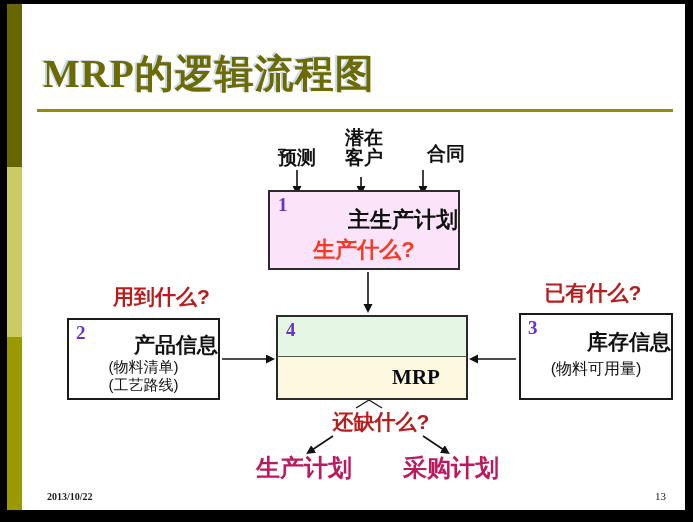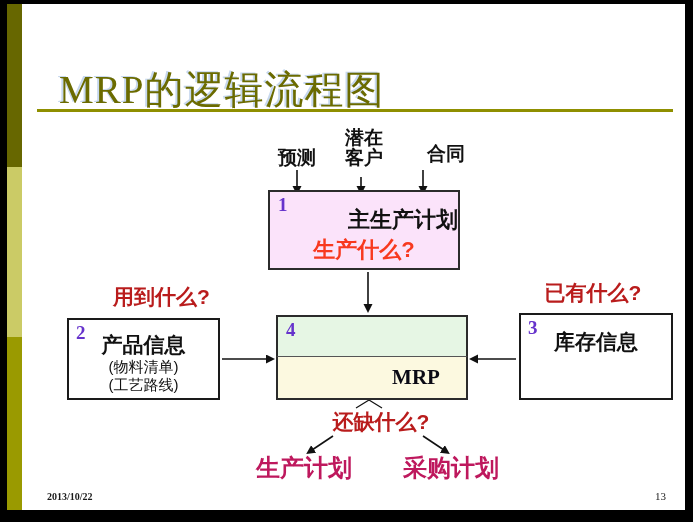--- a/index.html
+++ b/index.html
@@ -14,22 +14,22 @@
   .bd-left   { left:0; top:0; width:7px;  height:522px; }
   .bd-right  { left:685px; top:0; width:8px; height:522px; }
   .bd-bottom { left:0; top:510px; width:693px; height:12px; }
   
   .bar { position:absolute; left:7px; width:15px; }
   .bar-1 { top:4px;   height:163px; background:#676700; }
   .bar-2 { top:167px; height:170px; background:#cbcb66; }
   .bar-3 { top:337px; height:173px; background:#9a9a00; }
   
   .title {
-    position:absolute; left:42px; top:50px; margin:17px;
-    font-family:"Liberation Serif", serif; font-weight:normal;
+    position:absolute; left:42px; top:50px; margin:1px;
+    font-family:"Liberation Serif", serif; font-weight:bold;
     font-size:39px; line-height:46px; color:#6b6b00; letter-spacing:1px;
     text-shadow:-2px -1px 0 #c7d8ee;
   }
   .title-rule { position:absolute; left:37px; top:109px; width:636px; height:3px; background:#8f8f00; }
   
   .input-label { position:absolute; color:#111; font-weight:bold; font-size:19px; line-height:20px; text-align:center; }
   .input-label span { display:block; }
   .red-q { position:absolute; color:#b91c1c; font-weight:bold; font-size:21px; line-height:24px; text-align:center; white-space:nowrap; }
   .out-label { position:absolute; color:#be185d; font-weight:bold; font-size:24px; text-align:center; white-space:nowrap; }
   
@@ -38,21 +38,21 @@
     position:absolute; left:8px; top:2px;
     font-family:"Liberation Serif", serif; font-weight:bold;
     font-size:19px; color:#6633cc;
   }
   .mps-box { left:268px; top:190px; width:192px; height:80px; background:#fbe3fa; border:2px solid #2b2b2b; }
   .mps-title { position:absolute; left:0; top:13px; width:100%; text-align:right; font-weight:bold; font-size:22px; color:#111; }
   .mps-question { position:absolute; left:0; top:43px; width:100%; text-align:center; font-weight:bold; font-size:22px; color:#f8391f; }
   .info-box { background:#ffffff; border:2px solid #1a1a1a; }
   .product-box { left:67px; top:318px; width:153px; height:82px; }
   .inventory-box { left:519px; top:313px; width:154px; height:87px; }
-  .info-title { position:absolute; left:0; width:100%; text-align:center; font-weight:bold; font-size:21px; color:#111; }
+  .info-title { position:absolute; left:0; width:100%; text-align:right; font-weight:bold; font-size:21px; color:#111; }
   .info-detail { position:absolute; left:0; width:100%; text-align:center; font-size:15px; line-height:18px; color:#111; }
   .mrp-top { left:276px; top:315px; width:192px; height:42px; background:#e6f6e4; border:2px solid #2b2b2b; border-bottom:1px solid #555; }
   .mrp-top-title { position:absolute; left:16px; top:0; right:0; height:100%; line-height:40px; text-align:center; font-weight:bold; font-size:20px; color:#111; }
   .mrp-bottom { left:276px; top:357px; width:192px; height:43px; background:#fcf9e0; border:2px solid #2b2b2b; border-top:none; }
   .mrp-bottom-title { position:absolute; left:0; top:0; width:100%; height:100%; line-height:41px; text-align:center; font-family:"Liberation Serif", serif; font-weight:bold; font-size:21px; color:#0a0a14;margin-left:44px; }
   
   .footer-date { position:absolute; left:47px; top:491px; font-family:"Liberation Serif", serif; font-weight:600; font-size:10px; color:#1a1a1a; }
   .page-number { position:absolute; left:640px; top:490px; width:26px; text-align:right; font-family:"Liberation Serif", serif; font-size:11px; color:#1a1a1a; }
   .arrows { position:absolute; left:0; top:0; pointer-events:none; }
 </style>
@@ -115,20 +115,21 @@
   <div class="box info-box product-box">
     <span class="num" style="left:7px;">2</span>
     <div class="info-title" style="top:11px;">产品信息</div>
     <div class="info-detail" style="top:38px;">(物料清单)</div>
     <div class="info-detail" style="top:56px;">(工艺路线)</div>
   </div>
 
   <div class="box info-box inventory-box">
     <span class="num" style="left:7px;">3</span>
     <div class="info-title" style="top:13px;">库存信息</div>
+    <div class="info-detail" style="top:45px; font-size:16px;">(物料可用量)</div>
   </div>
 
   <div class="box mrp-top">
     <span class="num">4</span>
   </div>
   <div class="box mrp-bottom">
     <div class="mrp-bottom-title">MRP</div>
   </div>
 
   <div class="red-q" style="left:320px; top:410px; width:122px;">还缺什么?</div>

